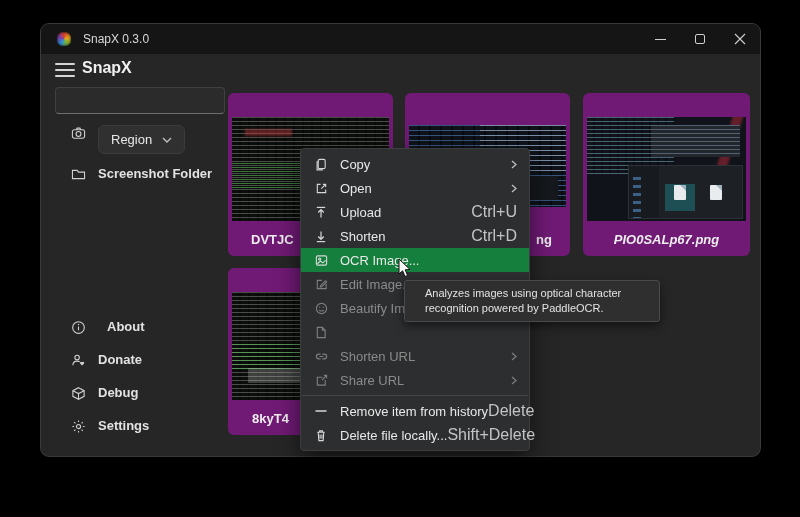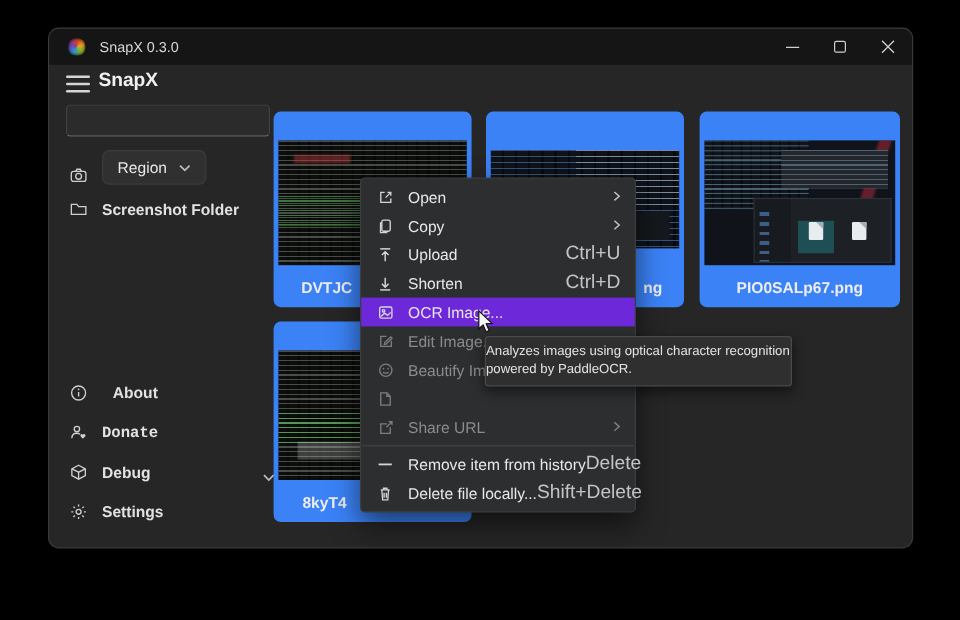--- a/index.html
+++ b/index.html
@@ -14,31 +14,31 @@
   .title-text{margin-left:12px;font-size:12px;color:#d8d8d8;}
   .win-controls{margin-left:auto;display:flex;align-items:center;height:100%;}
   .wc{width:40px;height:100%;display:flex;align-items:center;justify-content:center;color:#cfcfcf;}
   .wc svg{display:block;}
   
   .hamburger{position:absolute;left:14px;top:37px;width:20px;height:18px;display:flex;flex-direction:column;justify-content:center;gap:4px;}
   .hamburger i{display:block;height:2px;background:#d5d5d5;border-radius:1px;}
   .side-heading{position:absolute;left:41px;top:35px;font-size:16px;font-weight:bold;color:#f0f0f0;}
   .search-box{position:absolute;left:14px;top:63px;width:152px;height:25px;background:#2b2b2b;
               border:1px solid #404040;border-bottom-color:#6e6e6e;border-radius:4px;color:#ddd;font-size:12px;padding:0 8px;outline:none;}
-  .side-row{position:absolute;left:16px;display:flex;align-items:flex-end;gap:12px;color:#e2e2e2;font-size:13px;}
+  .side-row{position:absolute;left:29px;display:flex;align-items:flex-start;gap:12px;color:#e2e2e2;font-size:13px;}
   .side-row .sicon{width:16px;height:16px;display:flex;align-items:center;justify-content:center;color:#cfcfcf;flex:0 0 16px;}
   .region-btn{display:flex;align-items:center;gap:10px;background:#303030;border:1px solid #3b3b3b;border-radius:6px;
               padding:6px 12px;color:#e8e8e8;font-size:13px;}
   .chev{color:#bdbdbd;display:flex;}
   .side-label{font-weight:600;}
   
-  .card{position:absolute;background:#3b82f6;border-radius:6px;overflow:hidden;}
+  .card{position:absolute;background:#701a75;border-radius:6px;overflow:hidden;}
   .caption{position:absolute;left:0;right:0;bottom:0;height:33px;display:flex;align-items:center;color:#ededed;
            font-size:13px;font-weight:bold;}
-  .caption.center{justify-content:center;}
+  .caption.center{justify-content:center;font-style:italic;}
   .thumb{position:absolute;left:4px;right:4px;overflow:hidden;background:#0c0e0c;}
   .tex{position:absolute;inset:0;
        background-image:repeating-linear-gradient(180deg,rgba(195,200,195,.34) 0 1px,transparent 1px 4px),
                         repeating-linear-gradient(90deg,transparent 0 7px,rgba(0,0,0,.45) 7px 9px);}
   .tex-green{position:absolute;left:0;width:62%;top:40%;height:24%;
        background:repeating-linear-gradient(180deg,rgba(98,205,98,.55) 0 1px,transparent 1px 4px);}
   .tex-red{position:absolute;left:8%;width:30%;top:12%;height:6%;background:rgba(190,60,60,.45);filter:blur(1px);}
   .thumb-blue{background:#0f1319;}
   .tex-blue{position:absolute;inset:0;
        background-image:repeating-linear-gradient(180deg,rgba(90,150,225,.5) 0 1px,transparent 1px 5px),
@@ -57,28 +57,28 @@
   .t3-file .doc{position:absolute;left:28%;top:6%;width:12px;height:15px;background:#e8ecef;border-radius:1px;}
   .t3-file .doc:before{content:"";position:absolute;right:0;top:0;border:3px solid #9fb3bd;border-left-color:transparent;border-bottom-color:transparent;}
   .t3-sel{background:#1d4f55;}
   
   .menu{position:absolute;left:300px;top:148px;width:230px;background:#2c2e30;border:1px solid #3b3d3f;
         border-radius:4px;box-shadow:0 10px 24px rgba(0,0,0,.55);padding:3px 0;box-sizing:border-box;z-index:30;}
   .mi{height:24px;display:flex;align-items:center;padding:0 12px;color:#e8e8e8;font-size:13px;}
   .mi .micon{width:16px;height:16px;display:flex;align-items:center;justify-content:center;flex:0 0 16px;color:#d6d6d6;}
   .mi .mlabel{margin-left:11px;white-space:nowrap;}
   .mi .mright{margin-left:auto;font-size:16px;color:#c4c4c4;}
-  .mi.hl{background:#6d28d9;align-items:center;}
+  .mi.hl{background:#15803d;align-items:center;}
   .mi.dis{color:#8b8b8b;}
   .mi.dis .micon{color:#7e7e7e;}
   .mi.dis .mright{color:#7e7e7e;}
   .msep{height:1px;background:#454545;margin:3px 1px;}
   
   .tooltip{position:absolute;left:404px;top:280px;width:256px;box-sizing:border-box;background:#2f2f2f;
-           border:1px solid #4a4a4a;border-radius:3px;padding:5px 0;font-size:11px;line-height:1.35;
+           border:1px solid #4a4a4a;border-radius:3px;padding:5px 20px;font-size:11px;line-height:1.35;
            color:#e3e3e3;z-index:40;box-shadow:0 4px 10px rgba(0,0,0,.5);}
   .cursor{position:absolute;left:398px;top:258px;z-index:60;}
   svg{overflow:visible;}
 </style>
 </head>
 <body>
 
 <div class="stage">
   <div class="window">
 
@@ -143,21 +143,21 @@
       <span class="sicon">
         <svg width="15" height="15" viewBox="0 0 16 16" fill="none" stroke="currentColor" stroke-width="1.2">
           <circle cx="8" cy="8" r="6.2"></circle>
             <line x1="8" y1="7" x2="8" y2="11"></line>
             <circle cx="8" cy="4.7" r="0.8" fill="currentColor" stroke="none"></circle>
         </svg>
       </span>
       <span class="side-label">About</span>
     </div>
 
-    <div class="side-row" style="top:328px;font-family:Liberation Mono, monospace;">
+    <div class="side-row" style="top:328px;">
       <span class="sicon">
         <svg width="15" height="15" viewBox="0 0 16 16" fill="none" stroke="currentColor" stroke-width="1.2">
           <circle cx="6.5" cy="4.8" r="2.4"></circle>
             <path d="M2 13 C2 9.8 4 8.6 6.5 8.6 C7.6 8.6 8.6 8.9 9.3 9.4"></path>
           <path d="M11.8 13.4 L9.9 11.4 C9.2 10.6 9.7 9.3 10.8 9.3 C11.3 9.3 11.6 9.5 11.8 9.9 C12 9.5 12.4 9.3 12.9 9.3 C14 9.3 14.5 10.6 13.8 11.4 Z" fill="currentColor" stroke="none"></path>
         </svg>
       </span>
       <span class="side-label">Donate</span>
     </div>
 
@@ -230,50 +230,50 @@
         <div style="position:absolute;left:10%;top:70%;width:55%;height:14%;background:rgba(215,218,215,.25);"></div>
       </div>
       <div class="caption" style="padding-left:24px;">8kyT4</div>
     </div>
   </div>
 
   <div class="menu">
 
     <div class="mi">
       <span class="micon">
+        <svg width="12" height="13" viewBox="0 0 12 14" fill="none" stroke="currentColor" stroke-width="1.2">
+          <rect x="3" y="1.5" width="7.5" height="10" rx="1.6"></rect>
+            <path d="M3 4 H1.8 V12.8 H8"></path>
+        </svg>
+      </span>
+      <span class="mlabel">Copy</span>
+      <span class="mright">
+        <svg width="6" height="9" viewBox="0 0 6 9">
+            <polyline points="1,1 5,4.5 1,8" fill="none" stroke="currentColor" stroke-width="1.2"></polyline>
+          </svg>
+      </span>
+    </div>
+
+    <div class="mi">
+      <span class="micon">
         <svg width="13" height="13" viewBox="0 0 14 14" fill="none" stroke="currentColor" stroke-width="1.2">
           <path d="M6 2.5 H2.5 V11.5 H11.5 V8"></path>
             <path d="M8.5 2.5 H11.5 V5.5 M11.5 2.5 L6.8 7.2"></path>
         </svg>
       </span>
       <span class="mlabel">Open</span>
       <span class="mright">
         <svg width="6" height="9" viewBox="0 0 6 9">
             <polyline points="1,1 5,4.5 1,8" fill="none" stroke="currentColor" stroke-width="1.2"></polyline>
           </svg>
       </span>
     </div>
 
     <div class="mi">
       <span class="micon">
-        <svg width="12" height="13" viewBox="0 0 12 14" fill="none" stroke="currentColor" stroke-width="1.2">
-          <rect x="3" y="1.5" width="7.5" height="10" rx="1.6"></rect>
-            <path d="M3 4 H1.8 V12.8 H8"></path>
-        </svg>
-      </span>
-      <span class="mlabel">Copy</span>
-      <span class="mright">
-        <svg width="6" height="9" viewBox="0 0 6 9">
-            <polyline points="1,1 5,4.5 1,8" fill="none" stroke="currentColor" stroke-width="1.2"></polyline>
-          </svg>
-      </span>
-    </div>
-
-    <div class="mi">
-      <span class="micon">
         <svg width="12" height="13" viewBox="0 0 12 14" fill="none" stroke="currentColor" stroke-width="1.3">
           <line x1="1.5" y1="1.5" x2="10.5" y2="1.5"></line>
             <path d="M6 12.5 V4 M3 7 L6 4 L9 7"></path>
         </svg>
       </span>
       <span class="mlabel">Upload</span>
       <span class="mright">Ctrl+U</span>
     </div>
 
     <div class="mi">
@@ -322,20 +322,33 @@
 
     <div class="mi dis">
       <span class="micon">
         <svg width="12" height="13" viewBox="0 0 12 14" fill="none" stroke="currentColor" stroke-width="1.2">
           <path d="M2 1.5 H7.5 L10.5 4.5 V12.5 H2 Z"></path>
             <path d="M7.5 1.5 V4.5 H10.5"></path>
         </svg>
       </span>
     </div>
 
+    <div class="mi dis">
+      <span class="micon">
+        <svg width="13" height="13" viewBox="0 0 14 14" fill="none" stroke="currentColor" stroke-width="1.2">
+          <path d="M6 4.5 H4 a2.5 2.5 0 0 0 0 5 H6 M8 4.5 H10 a2.5 2.5 0 0 1 0 5 H8 M4.8 7 H9.2"></path>
+        </svg>
+      </span>
+      <span class="mlabel">Shorten URL</span>
+      <span class="mright">
+        <svg width="6" height="9" viewBox="0 0 6 9">
+            <polyline points="1,1 5,4.5 1,8" fill="none" stroke="currentColor" stroke-width="1.2"></polyline>
+          </svg>
+      </span>
+    </div>
 
     <div class="mi dis">
       <span class="micon">
         <svg width="13" height="13" viewBox="0 0 14 14" fill="none" stroke="currentColor" stroke-width="1.2">
           <path d="M11 6.5 V12 H2.5 V3.5 H8"></path>
             <path d="M9.5 1.5 H12.5 V4.5 M12.5 1.5 L7.5 6.5"></path>
         </svg>
       </span>
       <span class="mlabel">Share URL</span>
       <span class="mright">

